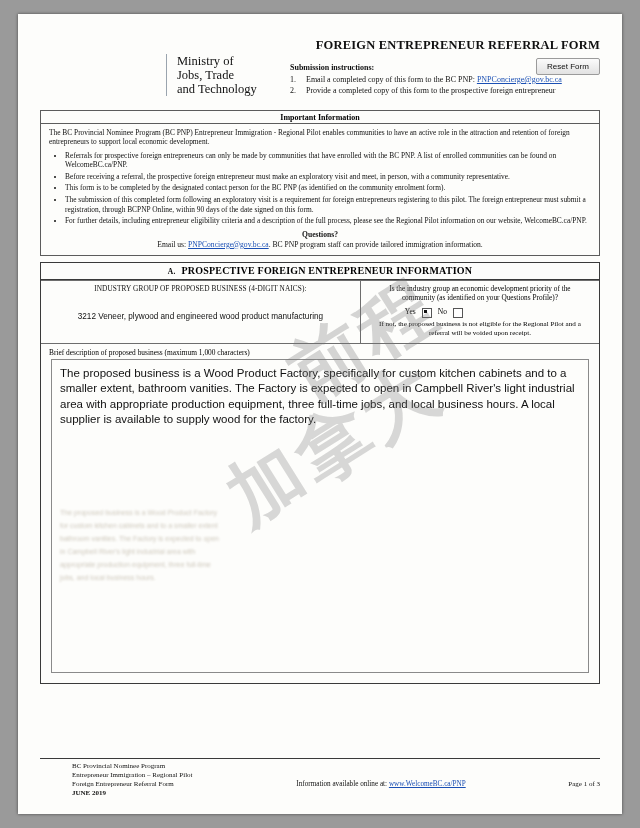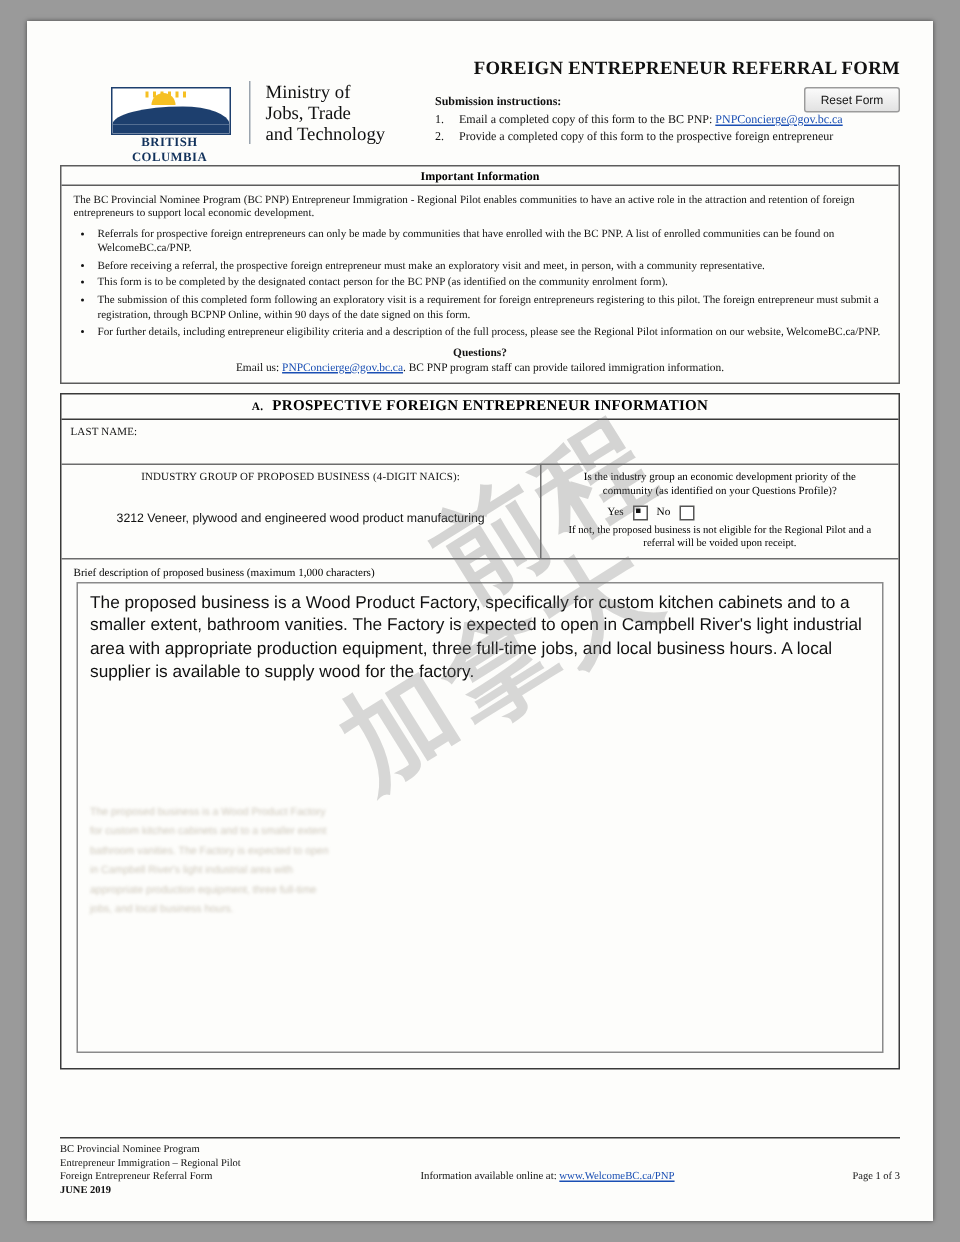--- a/index.html
+++ b/index.html
@@ -361,53 +361,34 @@
     bottom: 16px;
     width: 560px;
     border-top: 1px solid #3a3a3a;
     padding-top: 3px;
     font-size: 7px;
     line-height: 9px;
     color: #111;
     display: flex;
     justify-content: space-between;
   }
-  .footer .left { width: 180px; }
+  .footer .left { width: 180px; margin-left: 32px; }
   .footer .center { flex: 1; text-align: center; padding-top: 18px; font-size: 7.2px; }
   .footer .right { width: 90px; text-align: right; padding-top: 18px; }
   .bold { font-weight: bold; }
 </style>
 </head>
 <body>
 
 <div class="page">
   <div class="inner">
 
     <div class="header">
       <div class="form-title">FOREIGN ENTREPRENEUR REFERRAL FORM</div>
 
-      <div class="logo">
-        <div class="logo-box">
-          <div class="logo-rays">
-            <div class="ray" style="left:2px;"></div>
-            <div class="ray" style="left:7px;"></div>
-            <div class="ray" style="left:12px;"></div>
-            <div class="ray" style="left:17px;"></div>
-            <div class="ray" style="left:22px;"></div>
-            <div class="ray" style="left:27px;"></div>
-          </div>
-          <div class="logo-sun"></div>
-          <div class="logo-wave"></div>
-          <div class="logo-band"></div>
-        </div>
-        <div class="logo-text">
-          <div>BRITISH</div>
-          <div>COLUMBIA</div>
-        </div>
-      </div>
 
       <div class="ministry">
         <div>Ministry of</div>
         <div>Jobs, Trade</div>
         <div>and Technology</div>
       </div>
 
       <div class="reset-btn">Reset Form</div>
 
       <div class="submission">
@@ -446,24 +427,20 @@
         </div>
       </div>
     </div>
 
     <div class="section-a">
       <div class="section-head">
         <span class="a-letter">A.</span><span>PROSPECTIVE FOREIGN ENTREPRENEUR INFORMATION</span>
       </div>
 
       <div class="row">
-        <div class="cell c-last">
-          <div class="lbl">LAST NAME:</div>
-          <div class="fieldval"></div>
-        </div>
       </div>
 
       <div class="row-industry">
         <div class="c-ind">
           <div class="lbl">
             <span>INDUSTRY GROUP OF PROPOSED BUSINESS (4-DIGIT NAICS):</span>
           </div>
           <div class="naics-val">3212 Veneer, plywood and engineered wood product manufacturing</div>
         </div>
         <div class="c-pri">

